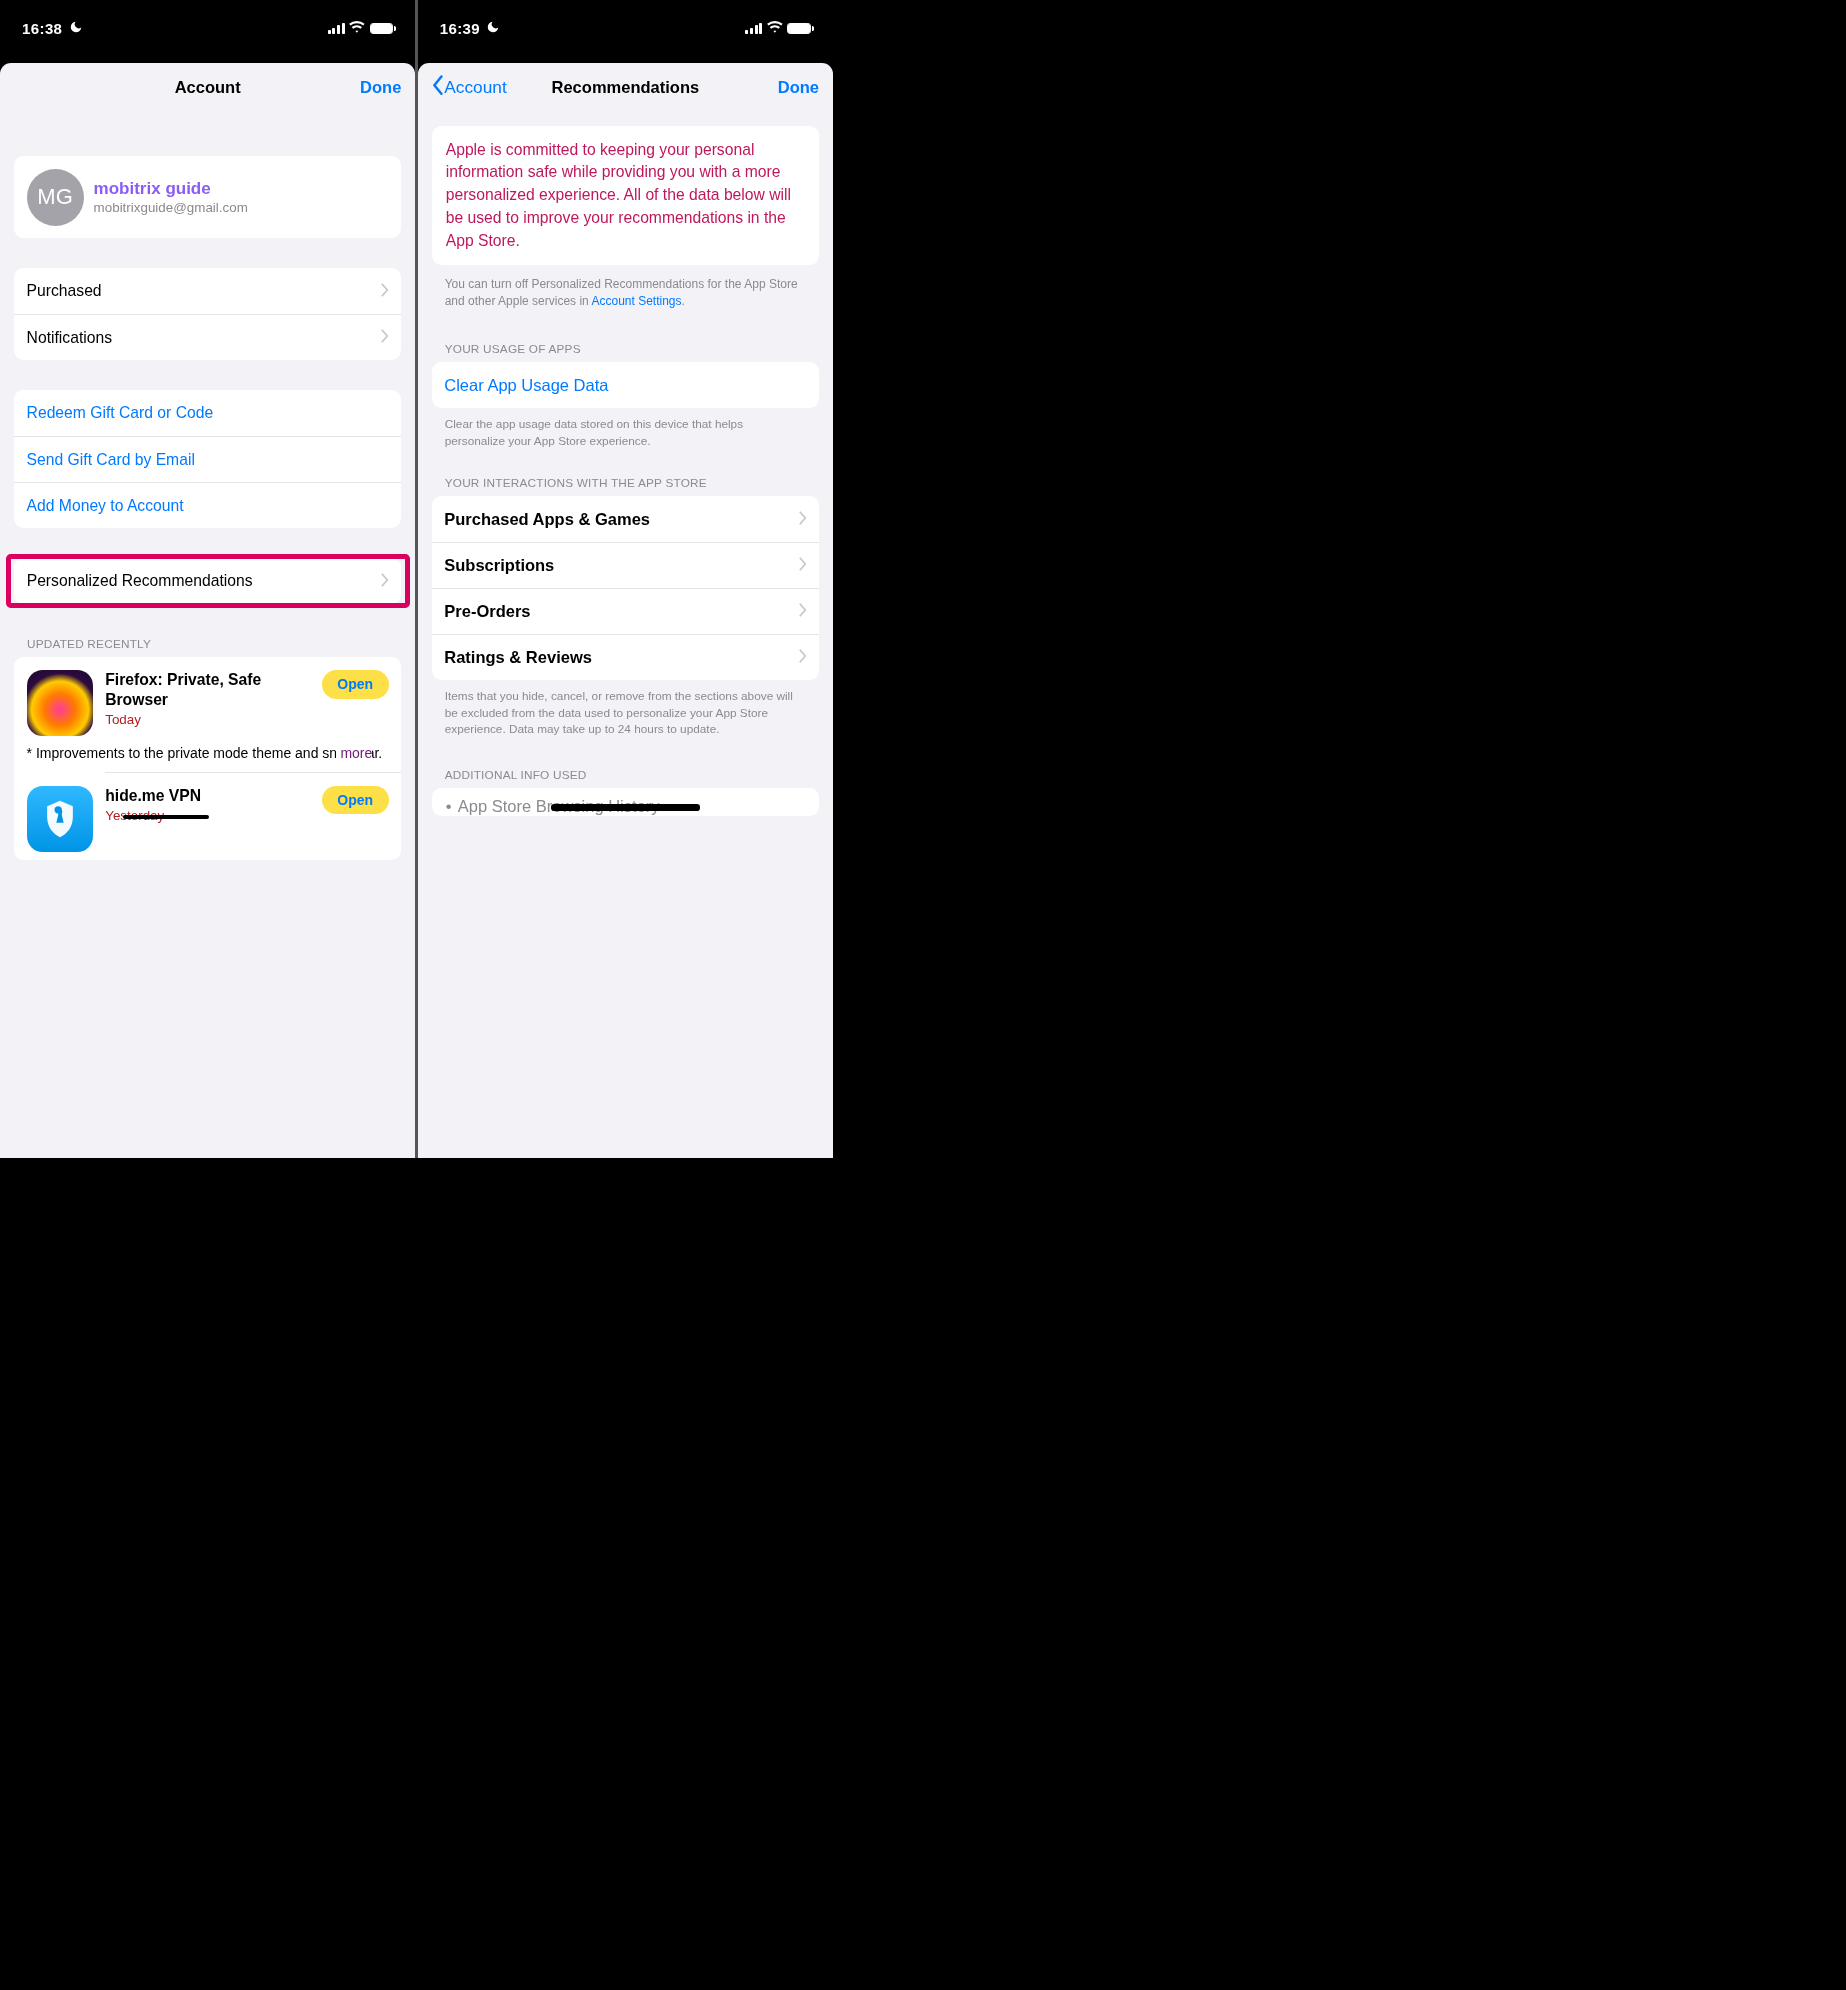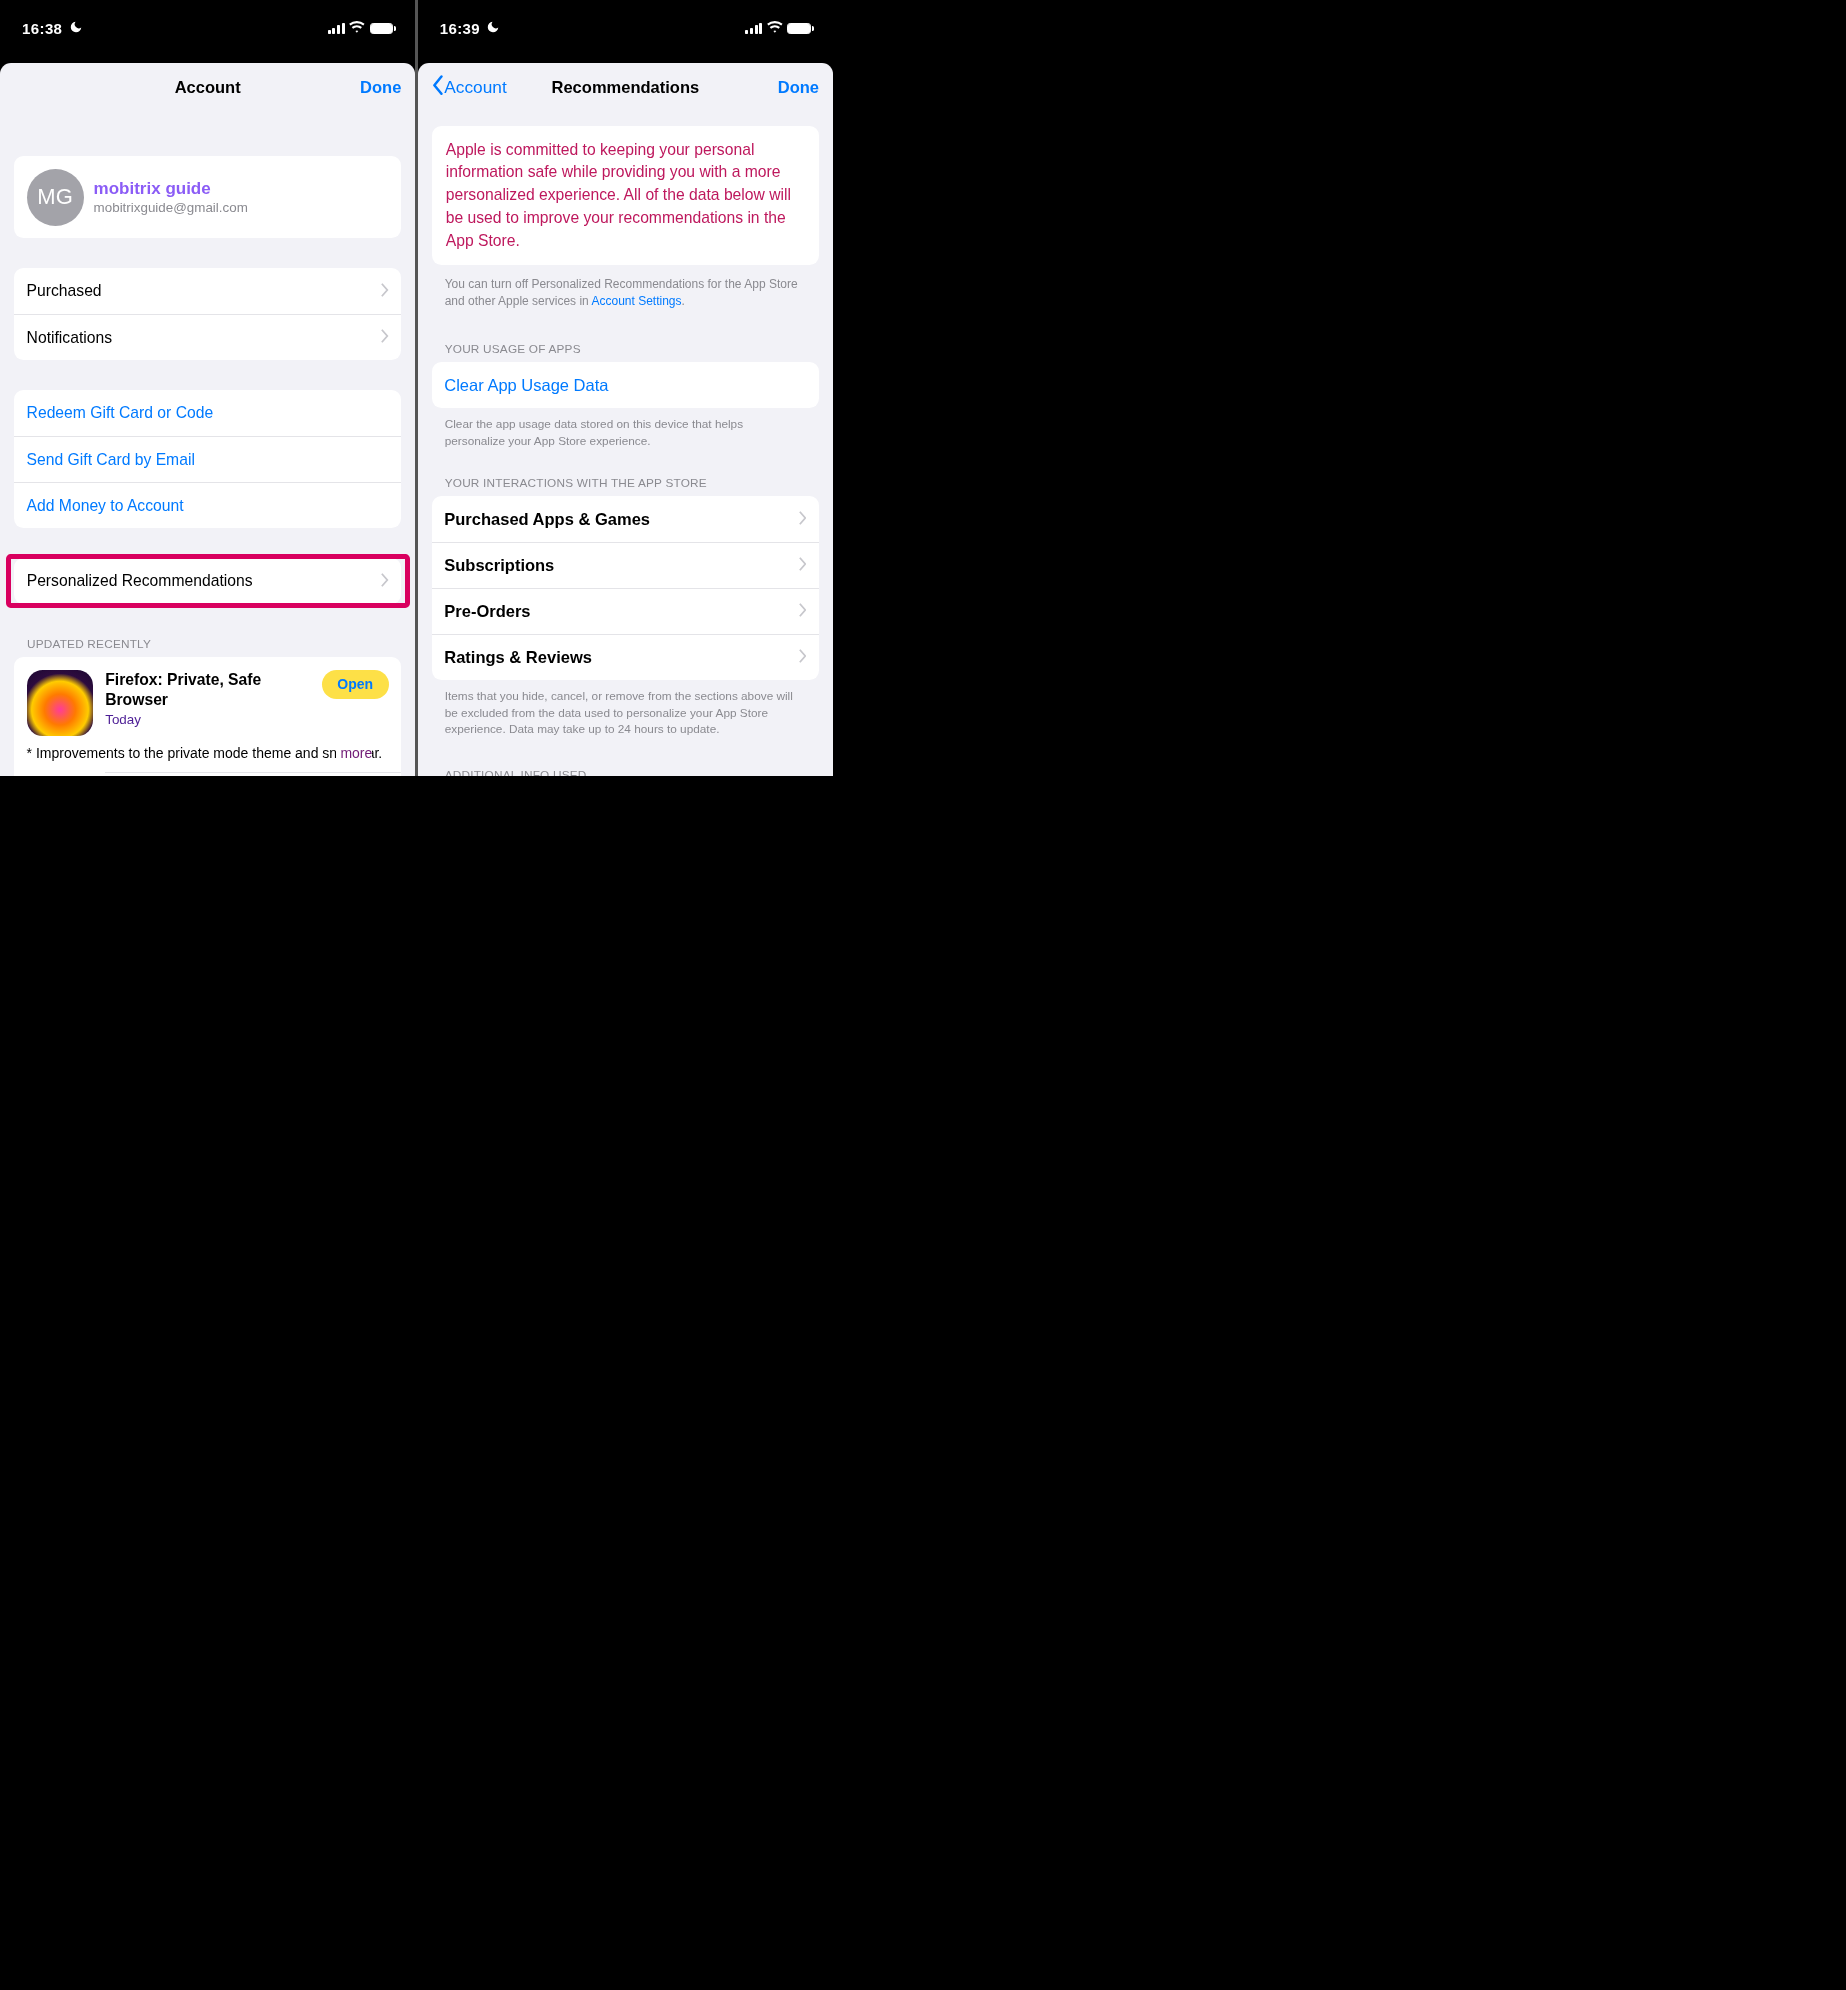--- a/index.html
+++ b/index.html
@@ -1,17 +1,17 @@
 <!DOCTYPE html>
 <html style="font-size:12.6px"><head>
   <meta charset="utf-8">
   <style>
     * { box-sizing: border-box; margin: 0; padding: 0; font-family: -apple-system, BlinkMacSystemFont, "SF Pro Text", "Helvetica Neue", Arial, sans-serif; }
     html, body { background: #000; }
-    .stage { display: flex; width: 833px; height: 776px; background: #000; }
+    .stage { display: flex; width: 833px; height: 1158px; background: #000; }
     .phone { width: 417px; height: 100%; display: flex; flex-direction: column; }
     .divider { width: 2.4px; background: #555; }
     .statusbar { height: 63px; background: #000; color: #fff; display: flex; align-items: center; justify-content: space-between; padding: 0 22px 6.3px; }
     .sb-left { display: flex; align-items: center; gap: 6.3px; }
     .sb-time { font-size: 15px; font-weight: 700; letter-spacing: 0.4px; }
     .sb-right { display: flex; align-items: center; gap: 4.7px; }
     .viewport { flex: 1; background: #f2f2f7; border-radius: 11px 11px 0 0; overflow: hidden; position: relative; }
     .navbar { height: 49px; display: flex; align-items: center; justify-content: space-between; padding: 0 14px; position: relative; }
     .nav-back { display: flex; align-items: center; gap: 0; color: #007aff; font-size: 17.3px; font-weight: 400; }
     .nav-spacer { width: 71px; }
@@ -33,21 +33,21 @@
     .prof-email { font-size: 13.4px; color: #8a8a90; margin-top: 1.6px; }
     .hl { position: relative; margin: 0 9.4px; }
     .hl-border { position: absolute; inset: -3.9px -3.9px -3.9px -3.9px; border: 5.5px solid #d9005f; border-radius: 4.7px; pointer-events: none; }
     .section-caption { font-size: 12.6px; color: #8a8a90; padding: 0 27px 6.3px; letter-spacing: 0.2px; }
     .section-caption.upper { text-transform: uppercase; font-size: 11.8px; }
     .footer-note { font-size: 11.8px; color: #8a8a90; padding: 7.9px 27px 0; line-height: 1.4; }
     .app-row { display: flex; align-items: flex-start; gap: 12.6px; padding: 12.6px 12.6px 7.9px; position: relative; }
     .app-icon { width: 66px; height: 66px; border-radius: 15.7px; flex-shrink: 0; }
     .app-info { flex: 1; }
     .app-title { font-size: 15.7px; font-weight: 600; color: #000; line-height: 1.25; }
-    .app-subtitle { font-size: 13.4px; color: #4c1d95; margin-top: 3.1px; }
+    .app-subtitle { font-size: 13.4px; color: #b91c1c; margin-top: 3.1px; }
     .open-btn { background: #fde047; color: #007aff; font-weight: 700; font-size: 14px; border-radius: 22px; padding: 6.3px 15.7px; }
     .release-notes { padding: 0 12.6px 9.4px; font-size: 14px; color: #000; line-height: 1.35; position: relative; }
     .more-link { color: #701a75; position: absolute; right: 29px; bottom: 9.4px; background: #fff; padding-left: 4.7px; }
     .app-sep { height: 0.8px; background: #e4e4e8; margin-left: 91px; }
     
     .icon-moon-svg { width: 14px; height: 14px; }
     .signal-bars { display: flex; align-items: flex-end; gap: 1.6px; height: 11px; }
     .signal-bars span { width: 3.1px; background: #fff; border-radius: 0.8px; }
     .signal-bars span:nth-child(1){height:3.9px;} .signal-bars span:nth-child(2){height:6.3px;} .signal-bars span:nth-child(3){height:8.6px;} .signal-bars span:nth-child(4){height:11px;}
     .wifi-svg { width: 15.7px; height: 12.6px; }

